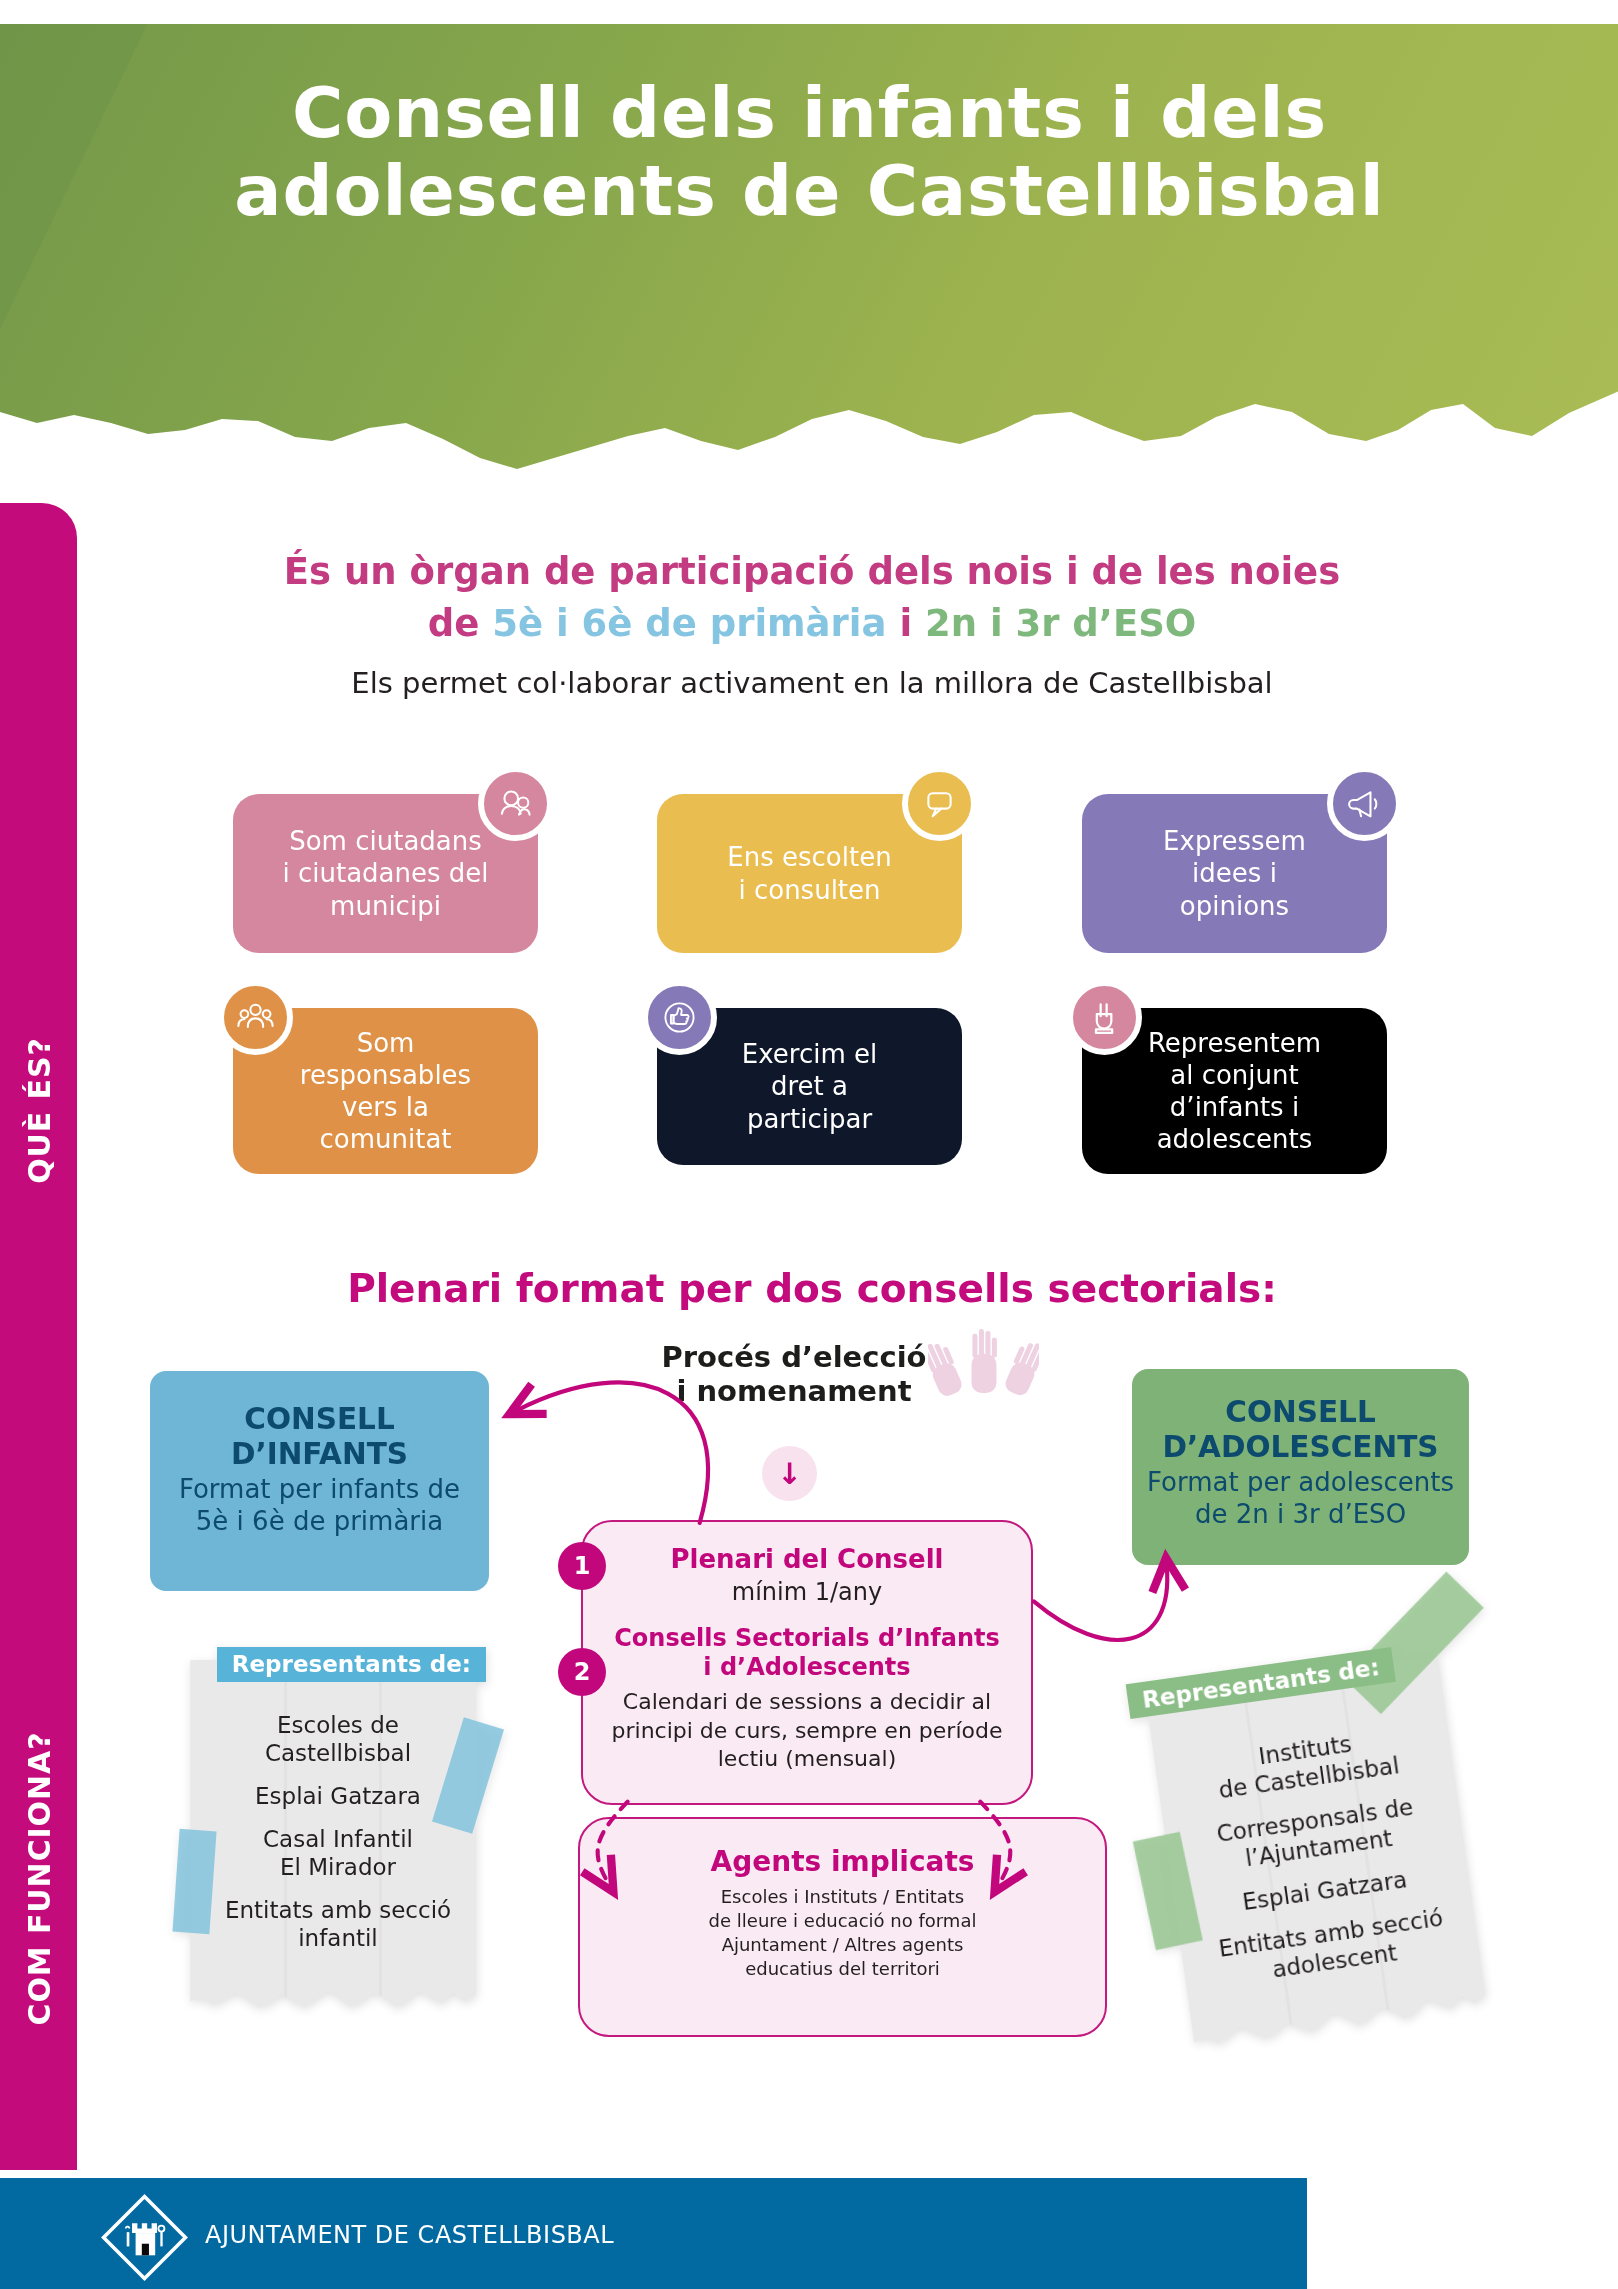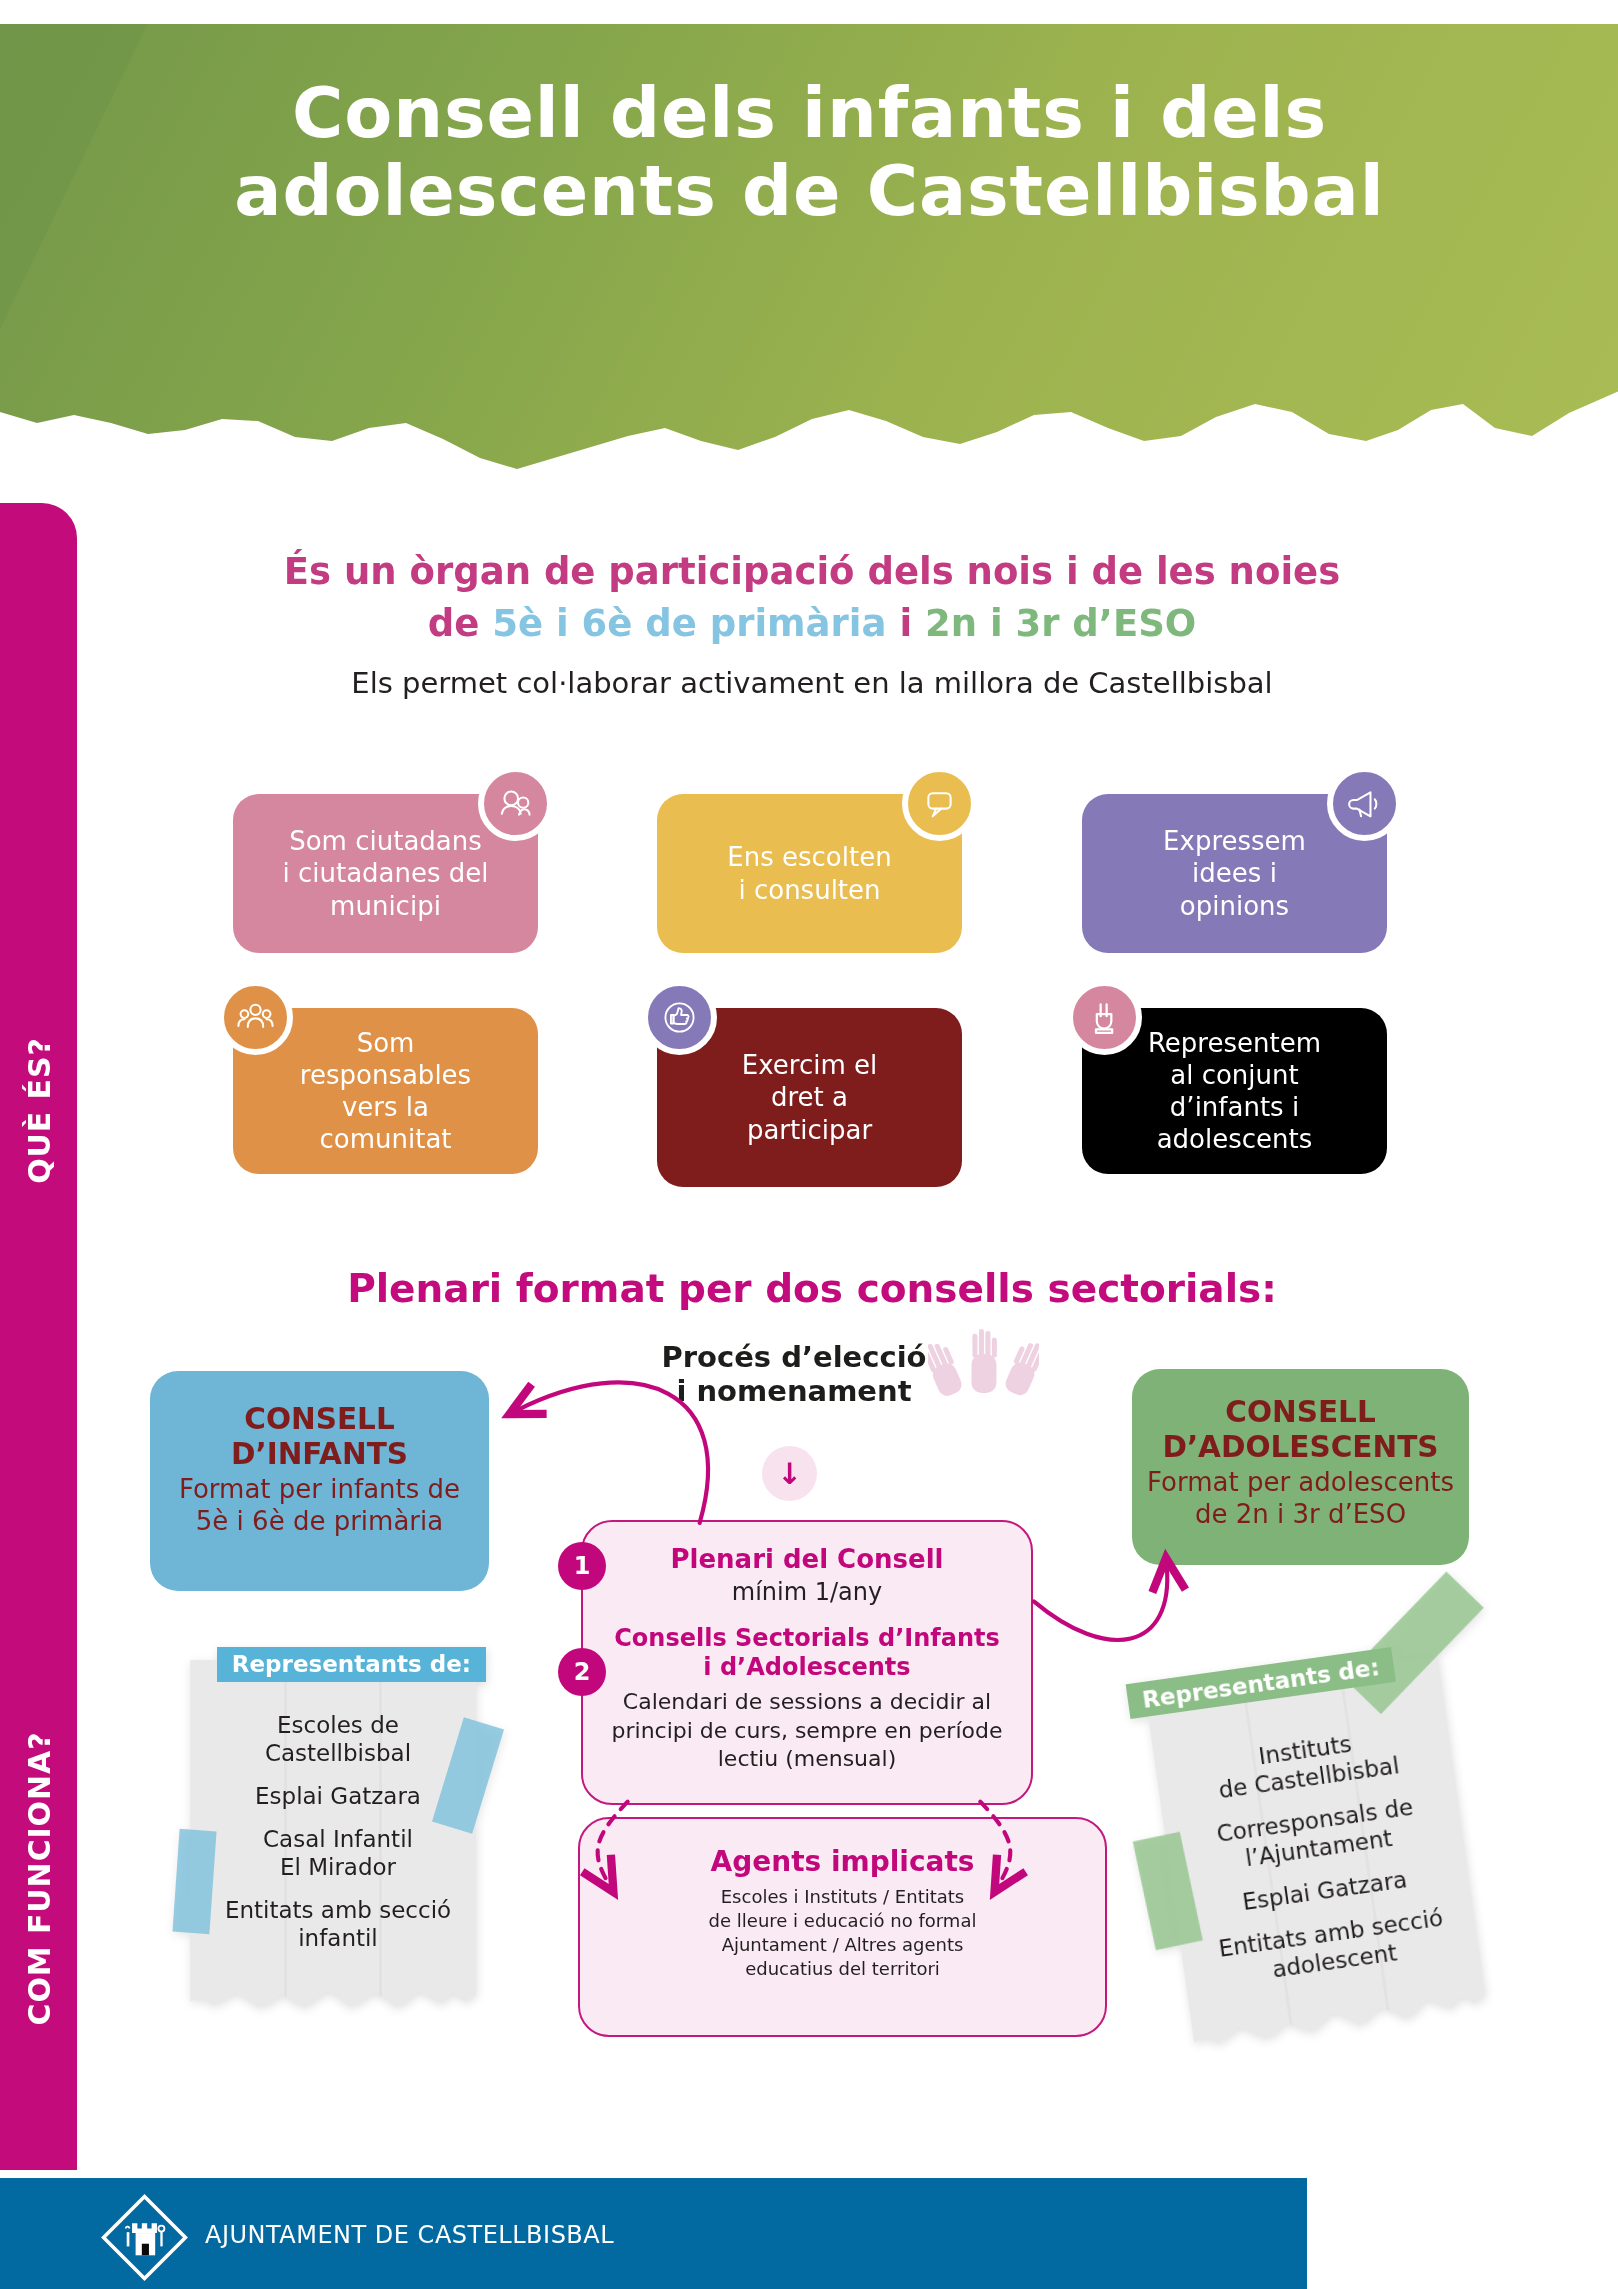--- a/index.html
+++ b/index.html
@@ -40,21 +40,21 @@
   .card{position:absolute;border-radius:26px;display:flex;align-items:center;justify-content:center;
     color:#fff;font-size:26px;line-height:1.24;text-align:center;}
   .card-icon{position:absolute;width:63px;height:63px;border:6.5px solid #fff;border-radius:50%;
     display:flex;align-items:center;justify-content:center;}
   .card-icon.ic-right{right:-14.8px;top:-28px;}
   .card-icon.ic-left{left:-14.8px;top:-28px;}
   .card-icon svg{width:41px;height:41px;}
 
   
   .how-heading{left:92px;top:1266px;width:1440px;text-align:center;font-size:39px;font-weight:600;color:#c30b7d;}
-  .council{position:absolute;border-radius:28px;color:#7f1d1d;text-align:center;}
+  .council{position:absolute;border-radius:16px;color:#0c4a6e;text-align:center;}
   .council .c-title{font-size:29.5px;font-weight:700;line-height:1.2;}
   .council .c-sub{font-size:26px;line-height:1.25;}
   .process-heading{left:591px;top:1340px;width:406px;text-align:center;font-size:29px;font-weight:700;color:#1d1d1b;line-height:1.18;}
   .down-circle{left:762px;top:1446px;width:55px;height:55px;border-radius:50%;background:#f7e2ee;
     display:flex;align-items:center;justify-content:center;font-size:29.5px;font-weight:700;color:#c2077c;}
 
   .outline-box{position:absolute;background:#faeaf3;border:2.8px solid #c3197f;border-radius:31px;
     text-align:center;box-sizing:border-box;}
   .step-badge{position:absolute;left:-25px;width:48px;height:48px;border-radius:50%;background:#c2077c;
     color:#fff;font-size:24px;font-weight:700;display:flex;align-items:center;justify-content:center;}
@@ -142,21 +142,21 @@
           <path d="M4 34c0-6 3-8 7-8"></path>
         <circle cx="37" cy="20" r="4.5"></circle>
           <path d="M44 34c0-6-3-8-7-8"></path>
       </svg>
     </span>
     <div class="card-label pre">Som
 responsables
 vers la
 comunitat</div>
   </div>
-  <div class="card" style="left:657px;top:1008px;width:305px;height:179px;background:#7f1d1d;">
+  <div class="card" style="left:657px;top:1008px;width:305px;height:157px;background:#0f172a;">
     <span class="card-icon ic-left" style="background:#8579b7;">
       <svg viewBox="0 0 48 48" fill="none" stroke="#fff" stroke-width="2.2" stroke-linecap="round" stroke-linejoin="round">
         <circle cx="24" cy="24" r="16.5"></circle>
         <path d="M17 31h-3V21h3z"></path>
         <path d="M17 22l4-2 2-7c2.8 0 4 2 3.4 4.6L25.8 21h7c2.4 0 2.4 4-.2 4.2 1.6.6 1.2 3.2-.8 3.4 1 1.2 0 3-1.6 3h-8.4c-1.6 0-3-.6-4.8-1.4z"></path>
       </svg>
     </span>
     <div class="card-label pre">Exercim el
 dret a
 participar</div>

